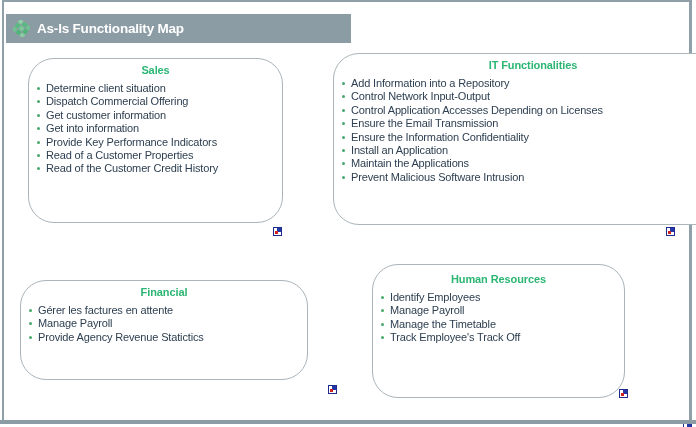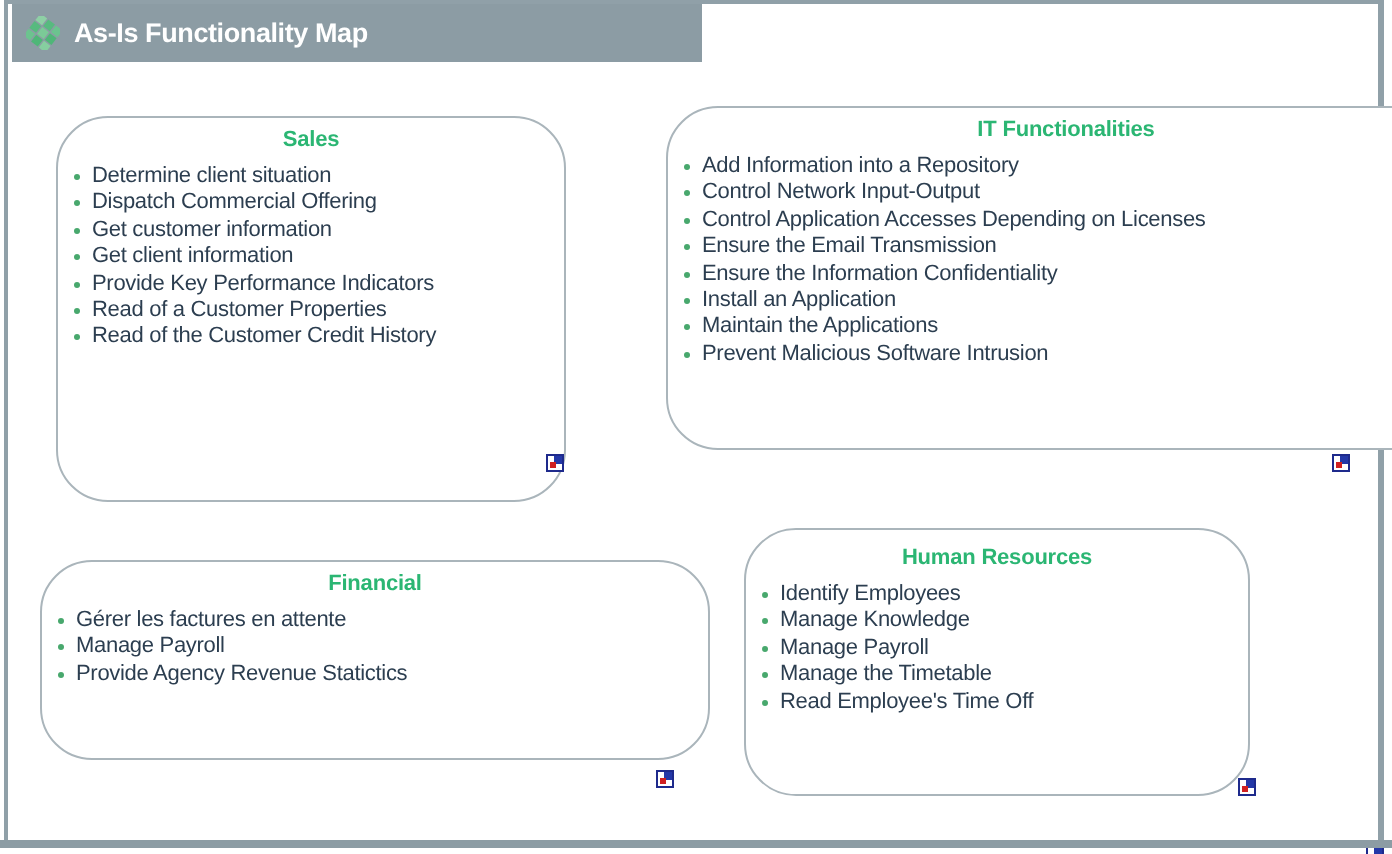--- a/index.html
+++ b/index.html
@@ -8,37 +8,37 @@
     background:#ffffff; font-family:"Liberation Sans", sans-serif;
   }
   
   .frame-top    { position:absolute; left:2px;  top:0;     width:690px; height:2px; background:#90A0A8; }
   .frame-left   { position:absolute; left:2px;  top:0;     width:2px;  height:422px; background:#90A0A8; }
   .frame-right  { position:absolute; left:689px; top:0;    width:3px;  height:422px; background:#90A0A8; }
   .frame-bottom { position:absolute; left:0;   top:420px;  width:696px; height:4px; background:#8C9CA4; z-index:3; }
 
   
   .header {
-    position:absolute; left:6px; top:2px; width:345px; height:29px;
+    position:absolute; left:6px; top:14px; width:345px; height:29px;
     background:#8C9CA4; display:flex; align-items:center; z-index:2;
   }
   .header-icon { margin-left:7px; margin-right:7px; display:inline-flex; }
   .header-title {
     color:#ffffff; font-size:13.5px; font-weight:bold; letter-spacing:-0.2px;
     white-space:nowrap;
   }
 
   
   .fbox {
     position:absolute; background:#ffffff;
     border:1px solid #AAB5BB; border-radius:26px; box-sizing:border-box;
   }
-  .box-sales     { left:28px;  top:58px;  width:255px; height:193px; }
+  .box-sales     { left:28px;  top:58px;  width:255px; height:165px; }
   .box-it        { left:333px; top:53px;  width:400px; height:172px; }
-  .box-financial { left:20px;  top:280px; width:335px; height:100px; }
+  .box-financial { left:20px;  top:280px; width:288px; height:100px; }
   .box-hr        { left:372px; top:264px; width:253px; height:134px; }
 
   .fbox-title {
     margin-top:5px; text-align:center;
     color:#2BB673; font-size:11px; font-weight:bold; letter-spacing:-0.1px;
     line-height:13px;
   }
   .box-hr .fbox-title { margin-top:8px; }
 
   .fbox ul { margin:5px 0 0 0; padding:0; list-style:none; }
@@ -96,21 +96,21 @@
     </span>
     <span class="header-title">As-Is Functionality Map</span>
   </div>
 
   <div class="fbox box-sales">
     <div class="fbox-title">Sales</div>
     <ul>
         <li>Determine client situation</li>
         <li>Dispatch Commercial Offering</li>
         <li>Get customer information</li>
-        <li>Get client information</li>
+        <li>Get into information</li>
         <li>Provide Key Performance Indicators</li>
         <li>Read of a Customer Properties</li>
         <li>Read of the Customer Credit History</li>
       </ul>
   </div>
   <span class="ref-icon ref-sales"></span>
 
   <div class="fbox box-it">
     <div class="fbox-title">IT Functionalities</div>
     <ul>
@@ -133,23 +133,22 @@
         <li>Manage Payroll</li>
         <li>Provide Agency Revenue Statictics</li>
       </ul>
   </div>
   <span class="ref-icon ref-financial"></span>
 
   <div class="fbox box-hr">
     <div class="fbox-title">Human Resources</div>
     <ul>
         <li>Identify Employees</li>
-        <li>Manage Knowledge</li>
         <li>Manage Payroll</li>
         <li>Manage the Timetable</li>
-        <li>Read Employee's Time Off</li>
+        <li>Track Employee's Track Off</li>
       </ul>
   </div>
   <span class="ref-icon ref-hr"></span>
 
   <span class="ref-icon ref-corner"></span>
 
 </div>
 
 </body></html>

